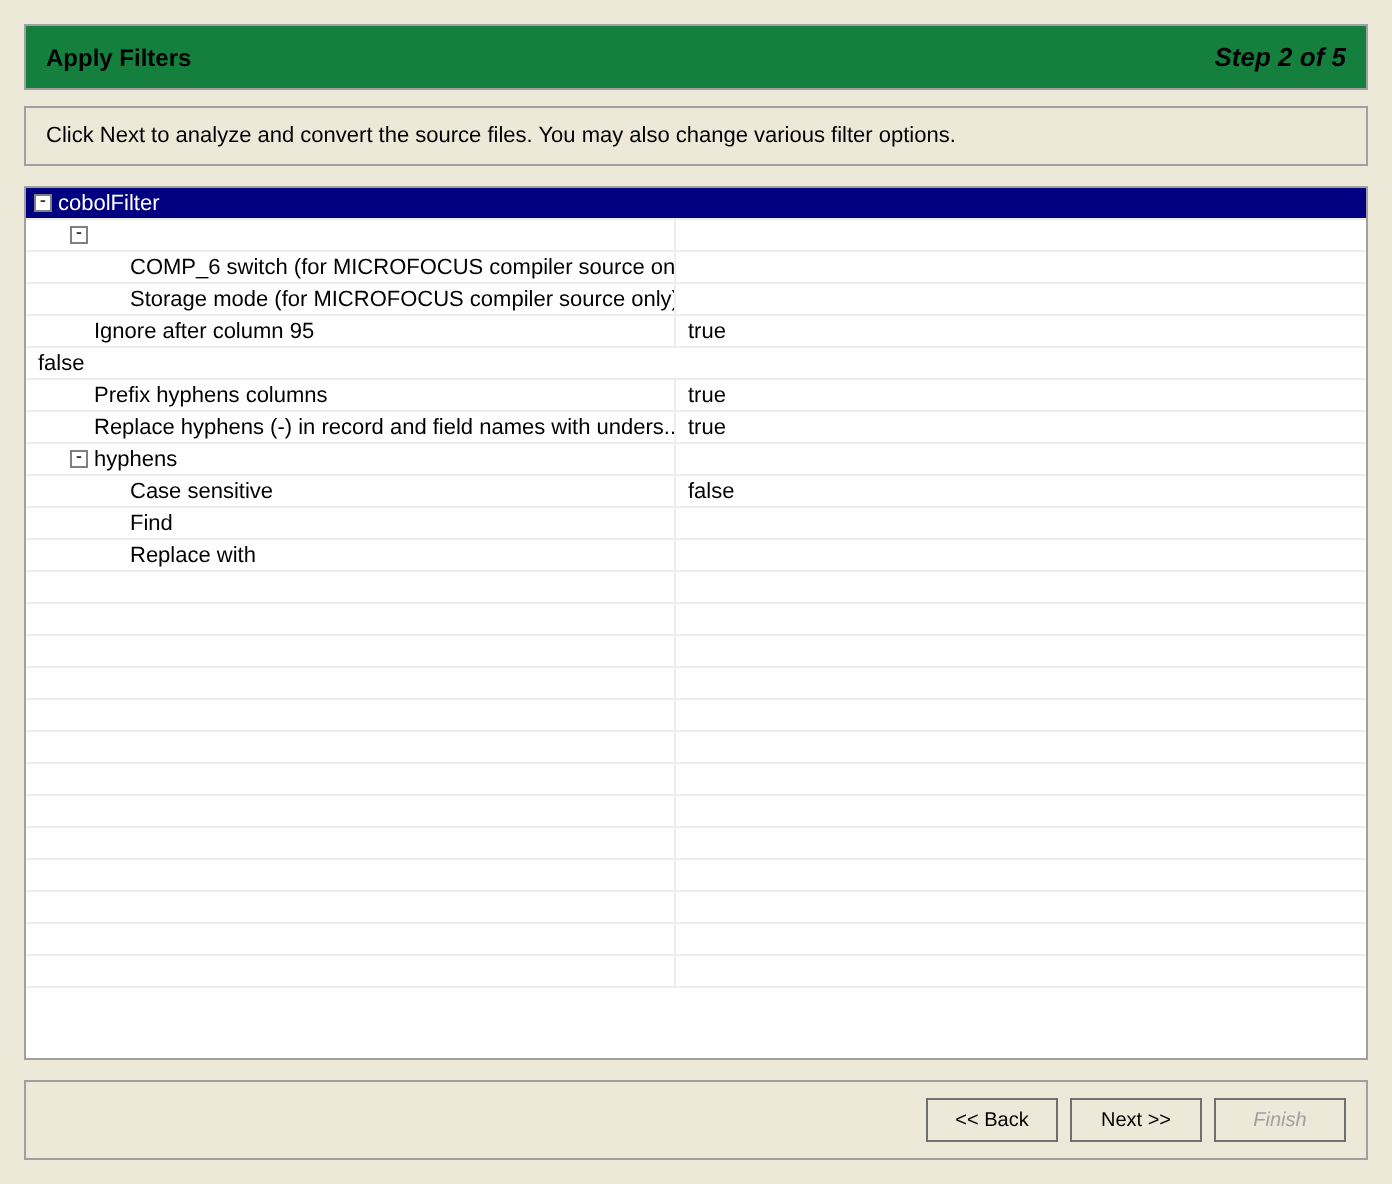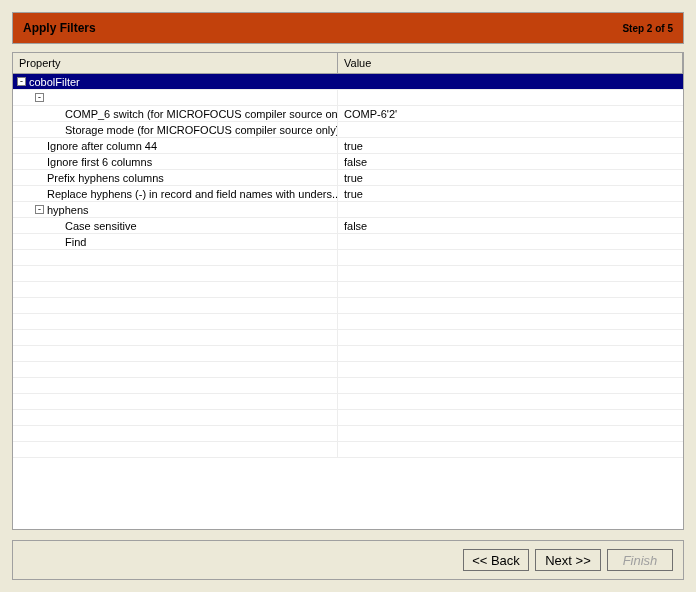--- a/index.html
+++ b/index.html
@@ -14,29 +14,29 @@
 }
 .dialog {
   padding: 12px;
   width: 100%;
   height: 100%;
   display: flex;
   flex-direction: column;
 }
 .header {
   border: 1px solid #a0a0a0;
-  background: #c2410c;
+  background: #15803d;
   padding: 8px 10px;
   display: flex;
   justify-content: space-between;
   align-items: center;
   margin-bottom: 8px;
 }
 .header-title { font-weight: bold; font-size: 12px; }
-.header-step { font-weight: bold; font-size: 10px; }
+.header-step { font-weight: bold; font-size: 13px; font-style: italic; }
 .info-box {
   border: 1px solid #a0a0a0;
   background: #ece9d8;
   padding: 8px 10px;
   margin-bottom: 10px;
 }
 .table-wrap {
   border: 1px solid #a0a0a0;
   background: #fff;
   flex: 1;
@@ -110,45 +110,42 @@
   display: flex;
   justify-content: flex-end;
   gap: 6px;
 }
 .btn {
   min-width: 66px;
   height: 22px;
   border: 1px solid #707070;
   background: #ece9d8;
   font-family: inherit;
-  font-size: 13px;
+  font-size: 10px;
   cursor: pointer;
   padding: 0 8px;
 }
 .btn:disabled {
   color: #a0a0a0;
   cursor: default;
   font-style: italic;
 }
 </style>
 </head>
 <body>
 <div class="dialog">
 
   <div class="header">
     <span class="header-title">Apply Filters</span>
     <span class="header-step">Step 2 of 5</span>
   </div>
 
+  <div class="info-box">Click Next to analyze and convert the source files. You may also change various filter options.</div>
 
   <div class="table-wrap">
-    <div class="thead">
-      <div class="th th-prop">Property</div>
-      <div class="th th-val">Value</div>
-    </div>
     <div class="tbody" id="tbody">
         <div class="row selected">
           <div class="cell-prop">
             <span class="indent" style="width: 4px;"></span>
             <span class="expander">-</span>
             <span>cobolFilter</span>
           </div>
           <div class="cell-val"></div>
         </div>
         <div class="row">
@@ -157,43 +154,37 @@
             <span class="expander">-</span>
           </div>
           <div class="cell-val"></div>
         </div>
         <div class="row">
           <div class="cell-prop">
             <span class="indent" style="width: 40px;"></span>
             <span class="indent" style="width: 12px;"></span>
             <span>COMP_6 switch (for MICROFOCUS compiler source only)</span>
           </div>
-          <div class="cell-val">COMP-6'2'</div>
         </div>
         <div class="row">
           <div class="cell-prop">
             <span class="indent" style="width: 40px;"></span>
             <span class="indent" style="width: 12px;"></span>
             <span>Storage mode (for MICROFOCUS compiler source only)</span>
           </div>
         </div>
         <div class="row">
           <div class="cell-prop">
             <span class="indent" style="width: 22px;"></span>
             <span class="indent" style="width: 12px;"></span>
-            <span>Ignore after column 44</span>
+            <span>Ignore after column 95</span>
           </div>
           <div class="cell-val">true</div>
         </div>
         <div class="row">
-          <div class="cell-prop">
-            <span class="indent" style="width: 22px;"></span>
-            <span class="indent" style="width: 12px;"></span>
-            <span>Ignore first 6 columns</span>
-          </div>
           <div class="cell-val">false</div>
         </div>
         <div class="row">
           <div class="cell-prop">
             <span class="indent" style="width: 22px;"></span>
             <span class="indent" style="width: 12px;"></span>
             <span>Prefix hyphens columns</span>
           </div>
           <div class="cell-val">true</div>
         </div>
@@ -219,20 +210,28 @@
             <span class="indent" style="width: 12px;"></span>
             <span>Case sensitive</span>
           </div>
           <div class="cell-val">false</div>
         </div>
         <div class="row">
           <div class="cell-prop">
             <span class="indent" style="width: 40px;"></span>
             <span class="indent" style="width: 12px;"></span>
             <span>Find</span>
+          </div>
+          <div class="cell-val"></div>
+        </div>
+        <div class="row">
+          <div class="cell-prop">
+            <span class="indent" style="width: 40px;"></span>
+            <span class="indent" style="width: 12px;"></span>
+            <span>Replace with</span>
           </div>
           <div class="cell-val"></div>
         </div>
         <div class="row">
           <div class="cell-prop"></div>
           <div class="cell-val"></div>
         </div>
         <div class="row">
           <div class="cell-prop"></div>
           <div class="cell-val"></div>

